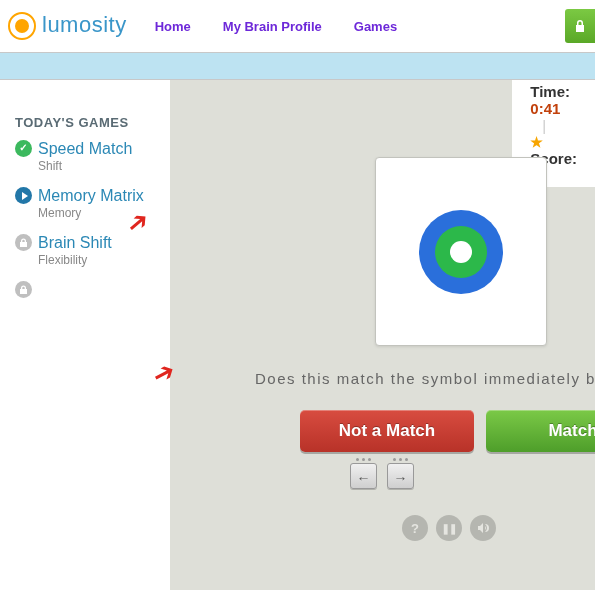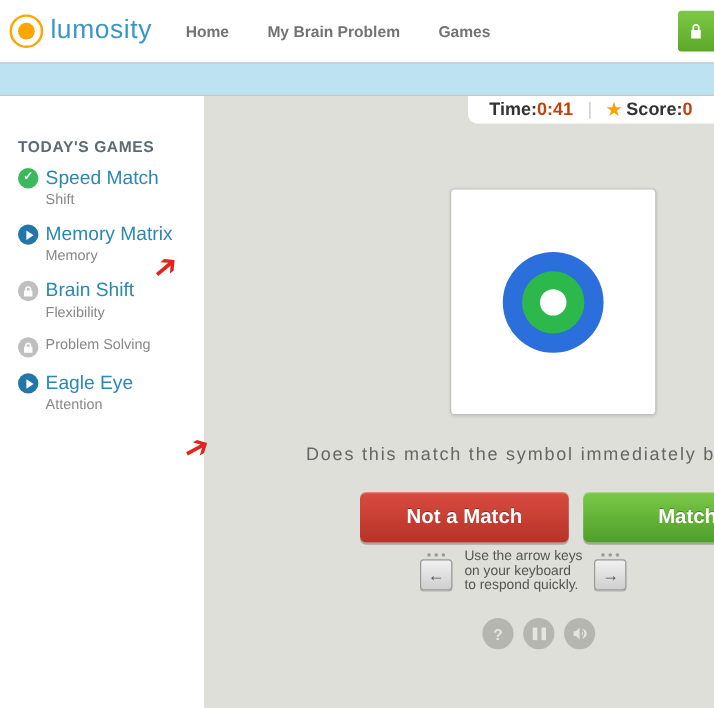--- a/index.html
+++ b/index.html
@@ -2,36 +2,36 @@
 <html><head>
 <meta charset="utf-8">
 <style>
 * { margin: 0; padding: 0; box-sizing: border-box; }
 body { font-family: "Lucida Grande", Helvetica, Arial, sans-serif; background: #fff; width: 595px; height: 590px; overflow: hidden; }
 .header { display: flex; align-items: center; height: 52px; padding-left: 8px; }
 .logo { display: flex; align-items: flex-start; margin-right: 28px; }
 .logo-icon { width: 28px; height: 28px; border-radius: 50%; background: #fff; border: 2px solid #ffa500; position: relative; margin-right: 6px; }
 .logo-icon::before { content: ""; position: absolute; left: 5px; top: 5px; width: 14px; height: 14px; border-radius: 50%; background: #ffa500; }
 .logo-text { font-size: 22px; font-weight: 500; color: #3a96c9; letter-spacing: 0.5px; }
-.nav-link { color: #737373; font-size: 13px; font-weight: 600; margin-right: 32px; cursor: pointer; }
+.nav-link { color: #6d28d9; font-size: 13px; font-weight: 600; margin-right: 32px; cursor: pointer; }
 .login-btn { margin-left: auto; width: 30px; height: 34px; background: linear-gradient(#7bc943,#5aa827); border-radius: 3px 0 0 3px; display: flex; align-items: center; justify-content: center; color: #fff; }
 .topbar { height: 28px; background: #bde3f2; border-top: 1px solid #c8c8c8; border-bottom: 1px solid #c8c8c8; }
 .main { display: flex; }
 .sidebar { width: 170px; padding: 35px 0 0 15px; }
 .sidebar-title { font-size: 13px; font-weight: 700; color: #5a6b74; letter-spacing: 0.5px; margin-bottom: 9px; }
 .game-item { display: flex; margin-bottom: 12px; line-height: 1.25; }
 .game-icon { width: 17px; height: 17px; border-radius: 50%; flex-shrink: 0; margin-right: 6px; margin-top: 1px; display: flex; align-items: center; justify-content: center; color: #fff; font-size: 10px; font-weight: bold; }
 .icon-check { background: #3cb95e; }
 .icon-play { background: #2277a8; }
 .icon-play::after { content: ""; border-left: 6px solid #fff; border-top: 4px solid transparent; border-bottom: 4px solid transparent; margin-left: 2px; }
 .icon-lock { background: #bfbfbf; }
 .game-name { font-size: 16px; color: #2b88b5; }
 .game-cat { font-size: 12px; color: #888; }
 .content { flex: 1; background: #dedfd8; position: relative; min-height: 510px; }
-.hud { position: absolute; top: 0; right: 0; background: #fff; border-radius: 0 0 0 8px; padding: 3px 18px; font-size: 15px; font-weight: 700; display: flex; align-items: flex-start; }
+.hud { position: absolute; top: 0; right: 0; background: #fff; border-radius: 0 0 0 8px; padding: 3px 18px; font-size: 15px; font-weight: 700; display: flex; align-items: flex-start; flex-direction: column; }
 .hud-label { color: #333; }
 .hud-val { color: #c2410c; }
 .hud-sep { color: #ccc; margin: 0 12px; font-weight: 400; }
 .star { color: #f7a500; font-size: 14px; margin-right: 4px; }
 .card { position: absolute; left: 205px; top: 77px; width: 172px; height: 189px; background: #fff; border: 1px solid #c2c3bd; border-radius: 4px; box-shadow: 0 1px 3px rgba(0,0,0,0.1); display: flex; align-items: center; justify-content: center; }
 .ring-outer { width: 84px; height: 84px; border-radius: 50%; background: #2a6fdb; display: flex; align-items: center; justify-content: center; }
 .ring-mid { width: 52px; height: 52px; border-radius: 50%; background: #2cb84a; display: flex; align-items: center; justify-content: center; }
 .ring-inner { width: 22px; height: 22px; border-radius: 50%; background: #fff; }
 .question { position: absolute; left: 85px; top: 290px; font-size: 15px; color: #666; letter-spacing: 1.5px; white-space: nowrap; }
 .btns { position: absolute; left: 130px; top: 330px; display: flex; gap: 12px; }
@@ -52,21 +52,21 @@
 </style>
 </head>
 <body>
 
 <div class="header">
   <div class="logo">
     <div class="logo-icon"></div>
     <span class="logo-text">lumosity</span>
   </div>
   <span class="nav-link">Home</span>
-  <span class="nav-link">My Brain Problem</span>
+  <span class="nav-link">My Brain Profile</span>
   <span class="nav-link">Games</span>
   <div class="login-btn">
     <svg width="12" height="14" viewBox="0 0 12 14">
         <path fill="#fff" d="M3 6V4a3 3 0 016 0v2h1v7H2V6h1zm1.5 0h3V4a1.5 1.5 0 00-3 0v2z"></path>
       </svg>
   </div>
 </div>
 <div class="topbar"></div>
 
 <div class="main">
@@ -98,28 +98,20 @@
         <div class="game-cat">Flexibility</div>
       </div>
     </div>
     <div class="game-item">
       <div class="game-icon icon-lock">
         <svg width="9" height="10" viewBox="0 0 9 10">
             <path fill="#fff" d="M2 4V3a2.5 2.5 0 015 0v1h1v5H1V4h1zm1.3 0h2.4V3a1.2 1.2 0 00-2.4 0v1z"></path>
           </svg>
       </div>
       <div>
-        <div class="game-cat">Problem Solving</div>
-      </div>
-    </div>
-    <div class="game-item">
-      <div class="game-icon icon-play"></div>
-      <div>
-        <div class="game-name">Eagle Eye</div>
-        <div class="game-cat">Attention</div>
       </div>
     </div>
   </div>
 
   <div class="content">
     <div class="hud">
       <span class="hud-label">Time: </span>
       <span class="hud-val">0:41</span>
       <span class="hud-sep">|</span>
       <span class="star">★</span>
@@ -144,23 +136,20 @@
 
     <div class="hint">
       <div class="key-col">
         <div class="dots">
             <div class="dot"></div>
             <div class="dot"></div>
             <div class="dot"></div>
           </div>
         <div class="keycap">←</div>
       </div>
-      <div style="white-space: pre-line;">Use the arrow keys
-on your keyboard
-to respond quickly.</div>
       <div class="key-col">
         <div class="dots">
             <div class="dot"></div>
             <div class="dot"></div>
             <div class="dot"></div>
           </div>
         <div class="keycap">→</div>
       </div>
     </div>
 

